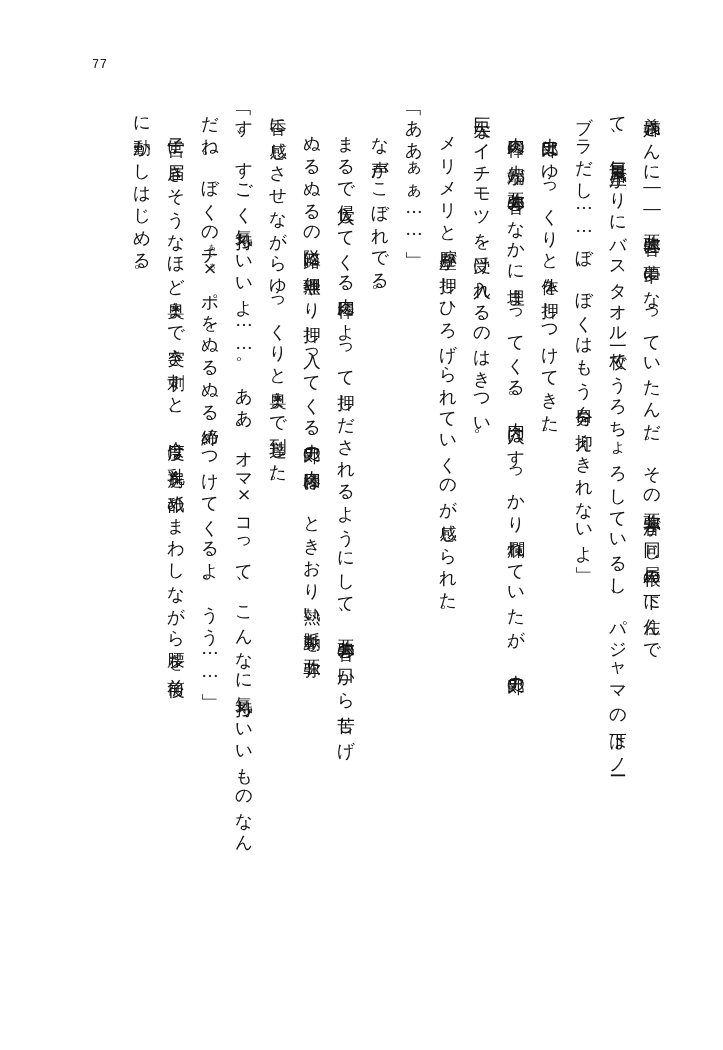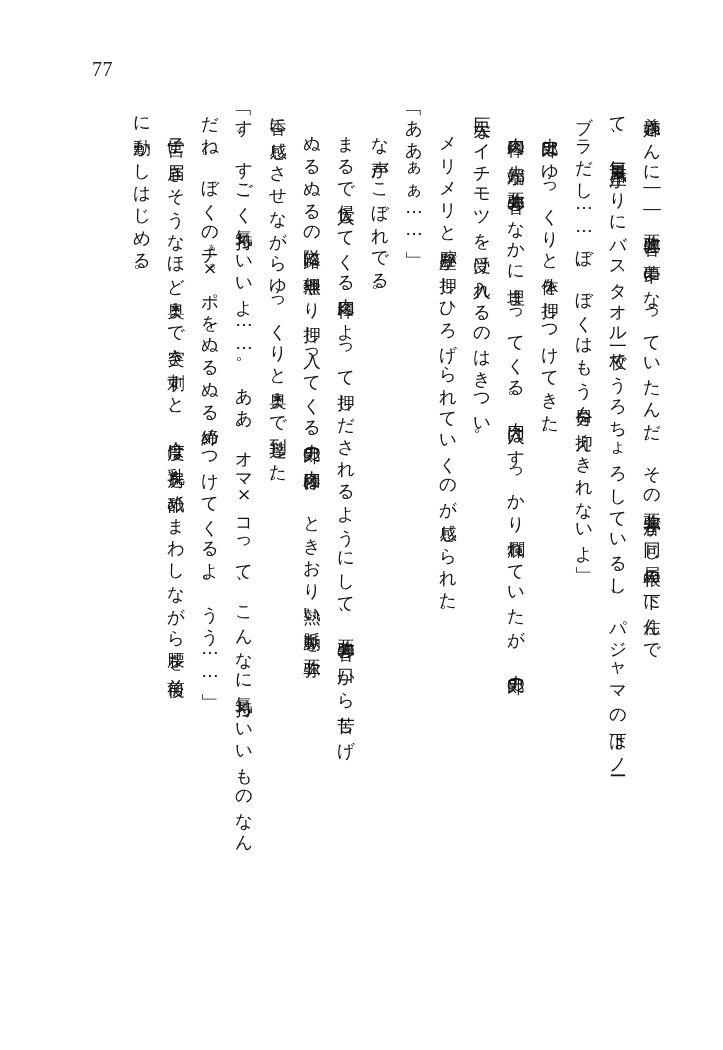--- a/index.html
+++ b/index.html
@@ -18,24 +18,24 @@
     position: relative;
     width: 723px;
     height: 1050px;
     background: #ffffff;
     box-sizing: border-box;
   }
   .page-number {
     position: absolute;
     top: 58px;
     left: 92px;
-    font-size: 20px;
+    font-size: 12px;
     letter-spacing: 0.5px;
     color: #222222;
-    font-family: Liberation Serif, serif;
+    font-family: Liberation Mono, monospace;
   }
   .text-block {
     position: absolute;
     top: 104px;
     left: 60px;
     width: 600px;
     height: 880px;
     display: flex;
     flex-direction: row-reverse;
     justify-content: flex-start;

